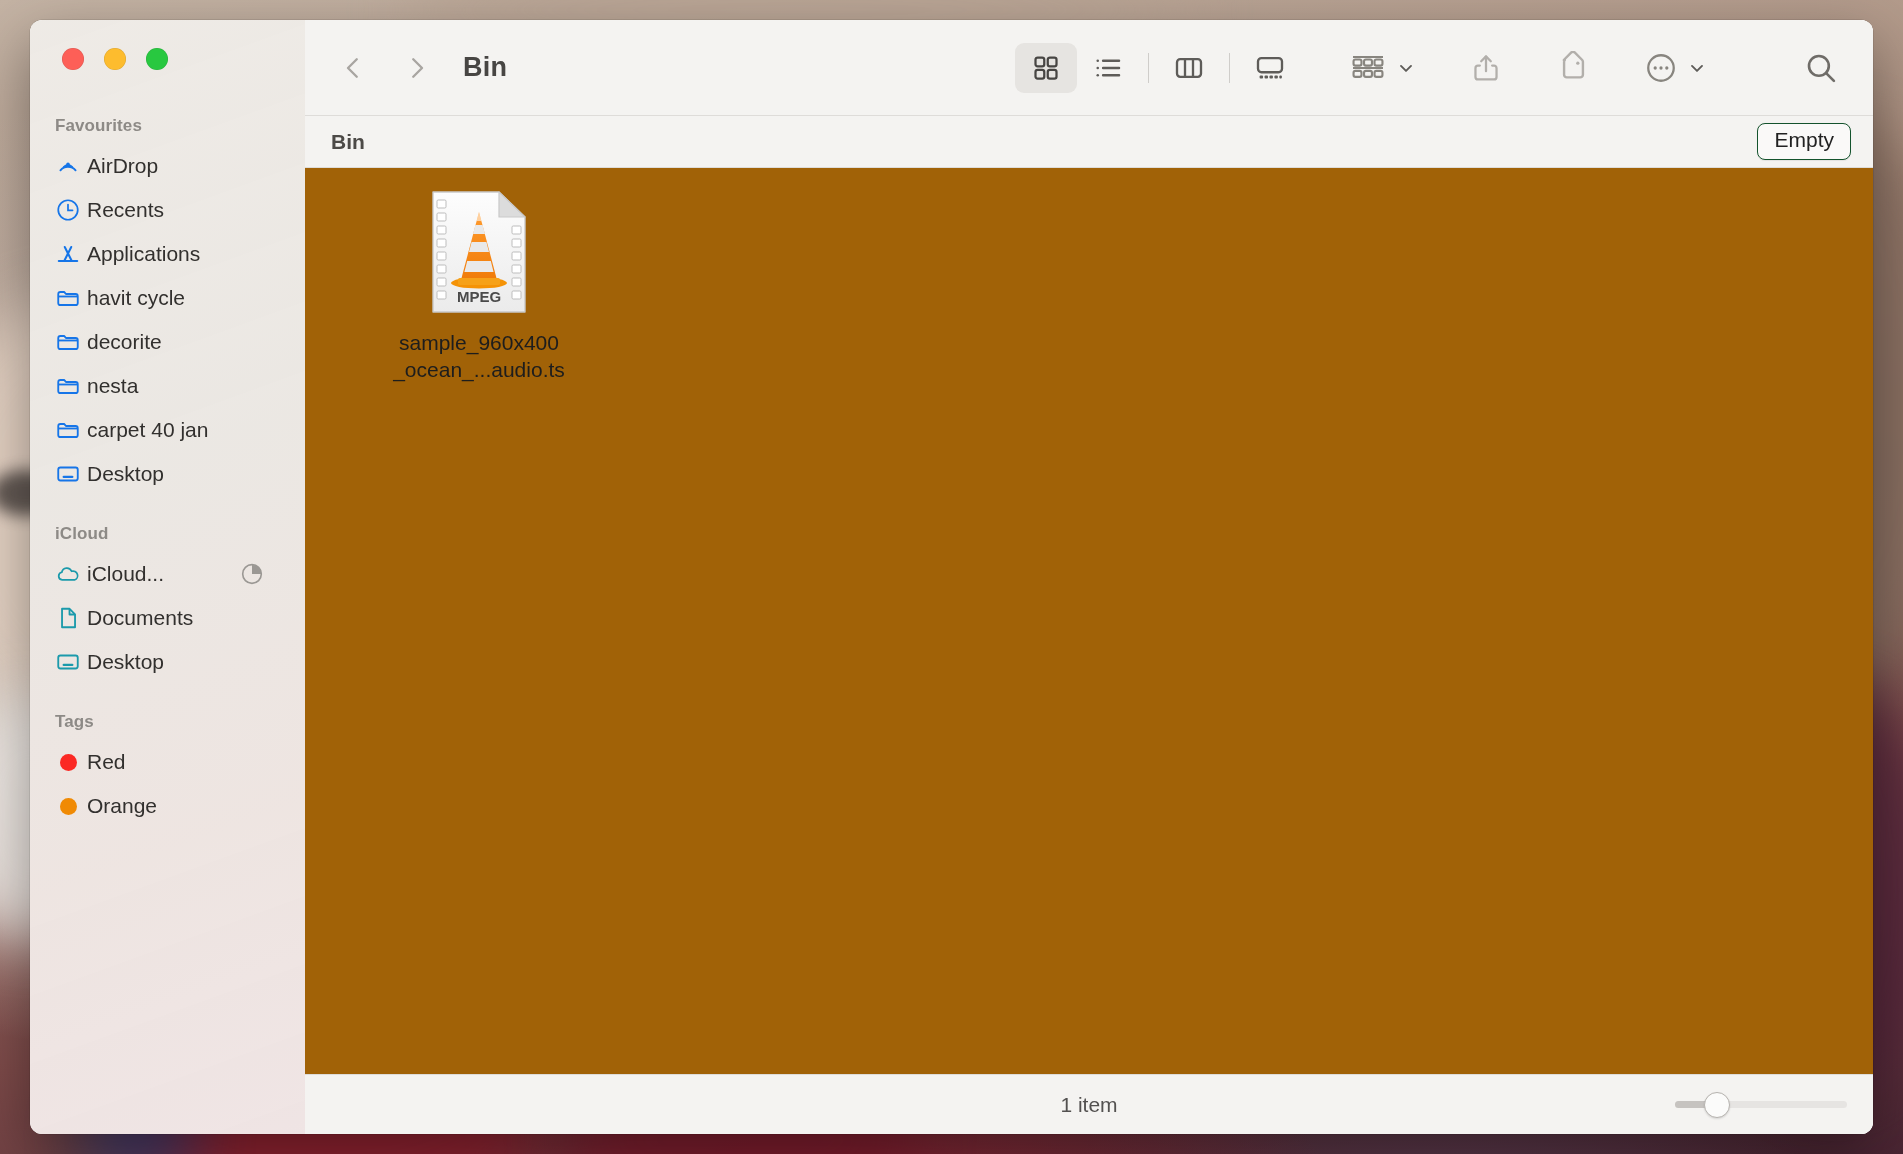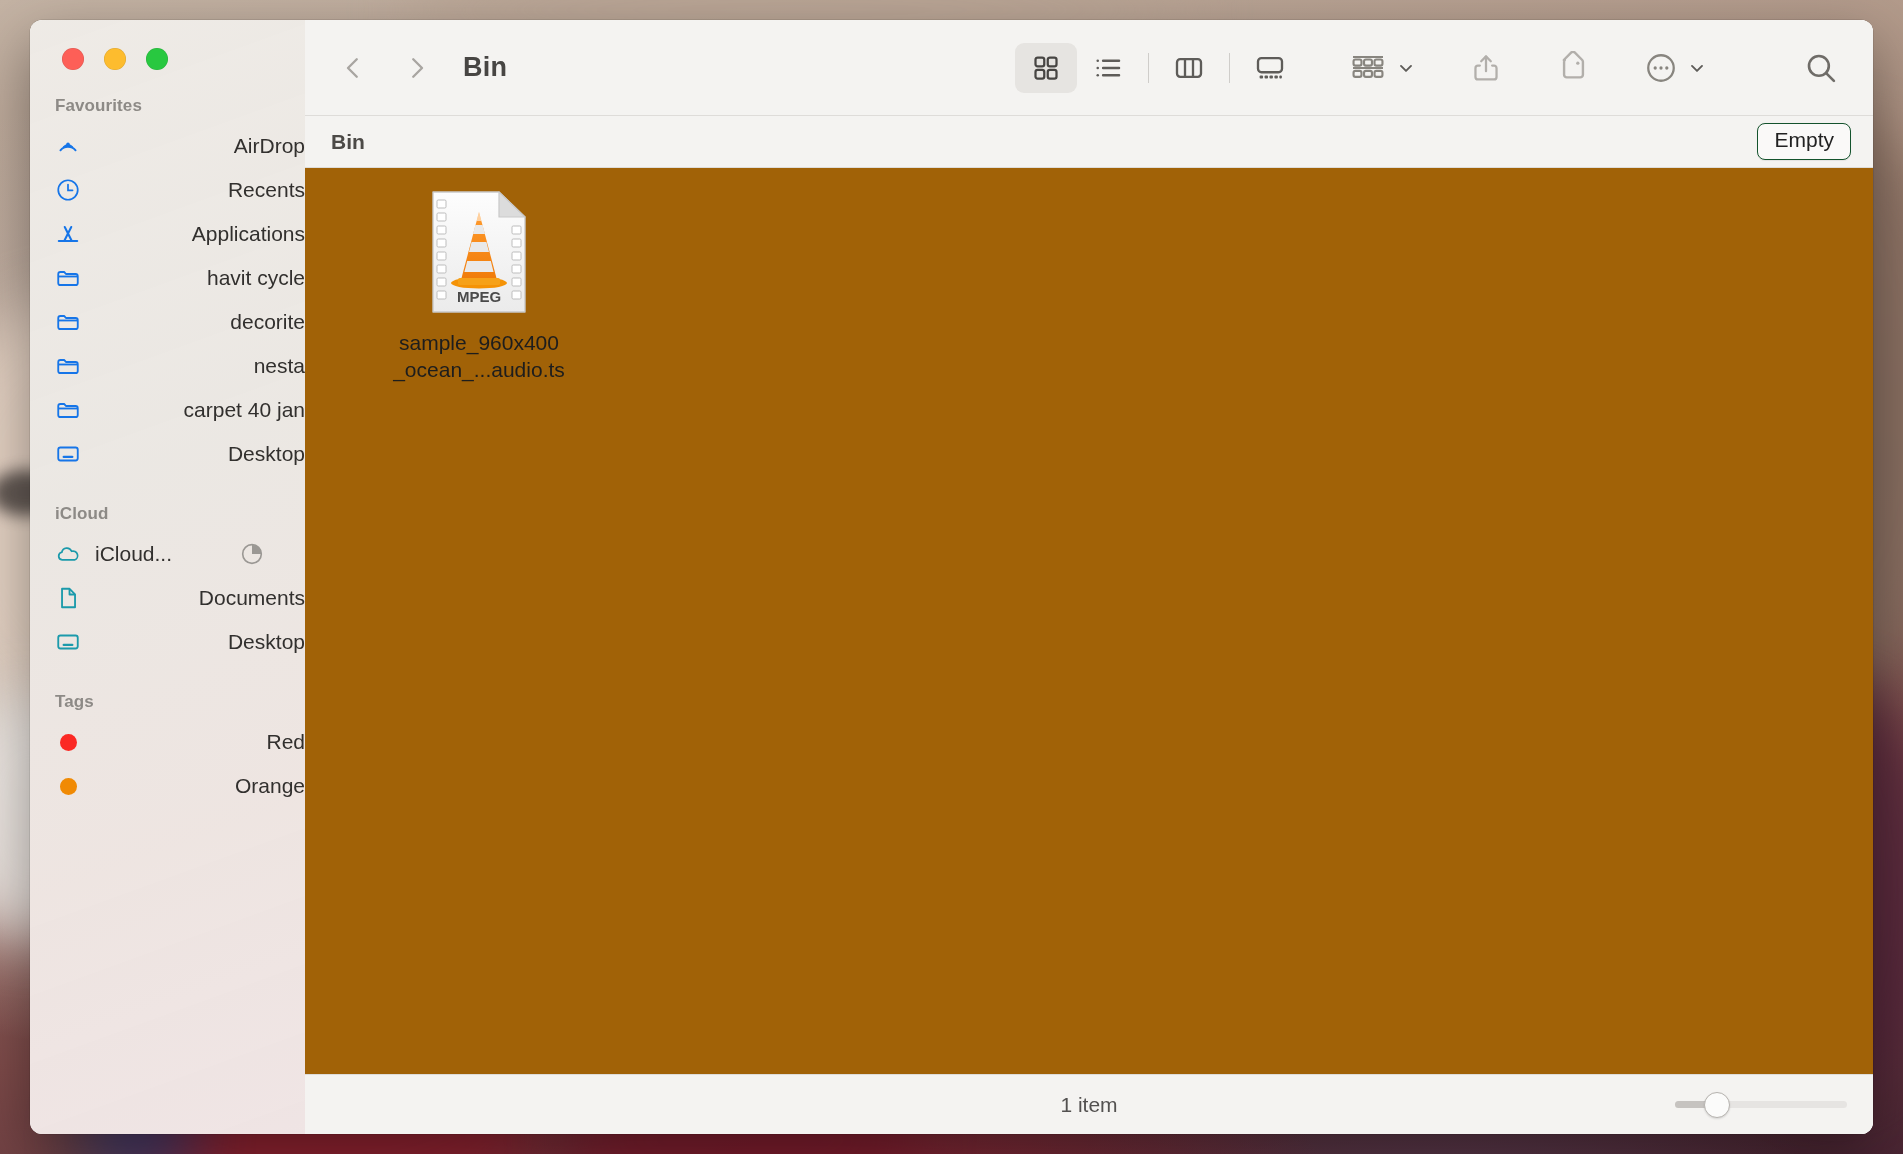--- a/index.html
+++ b/index.html
@@ -58,39 +58,38 @@
   #sidebar {
     width: 275px;
     flex: 0 0 275px;
     position: relative;
     background: linear-gradient(160deg,
         rgba(237,233,228,.93) 0%,
         rgba(233,229,224,.90) 40%,
         rgba(236,226,222,.90) 72%,
         rgba(238,226,226,.92) 100%);
     backdrop-filter: blur(38px);
-    padding-top: 76px;
+    padding-top: 96px;
     overflow: hidden;
   }
   .sb-section-title {
     font-size: 17px;
     font-weight: bold;
     color: #8d8a86;
     padding: 0 0 8px 25px;
     letter-spacing: .1px;
   }
   .sb-group { margin-bottom: 28px; }
   .sb-item {
     display: flex;
     align-items: center;
     height: 44px;
     padding-left: 25px;
-    gap: 14px;
+    gap: 6px;
     cursor: default;
-    justify-content: space-between;
   }
   .sb-icon {
     width: 26px; height: 26px;
     flex: 0 0 26px;
     display: flex; align-items: center; justify-content: center;
   }
   .sb-label {
     font-size: 21px;
     color: #32302e;
     white-space: nowrap;

